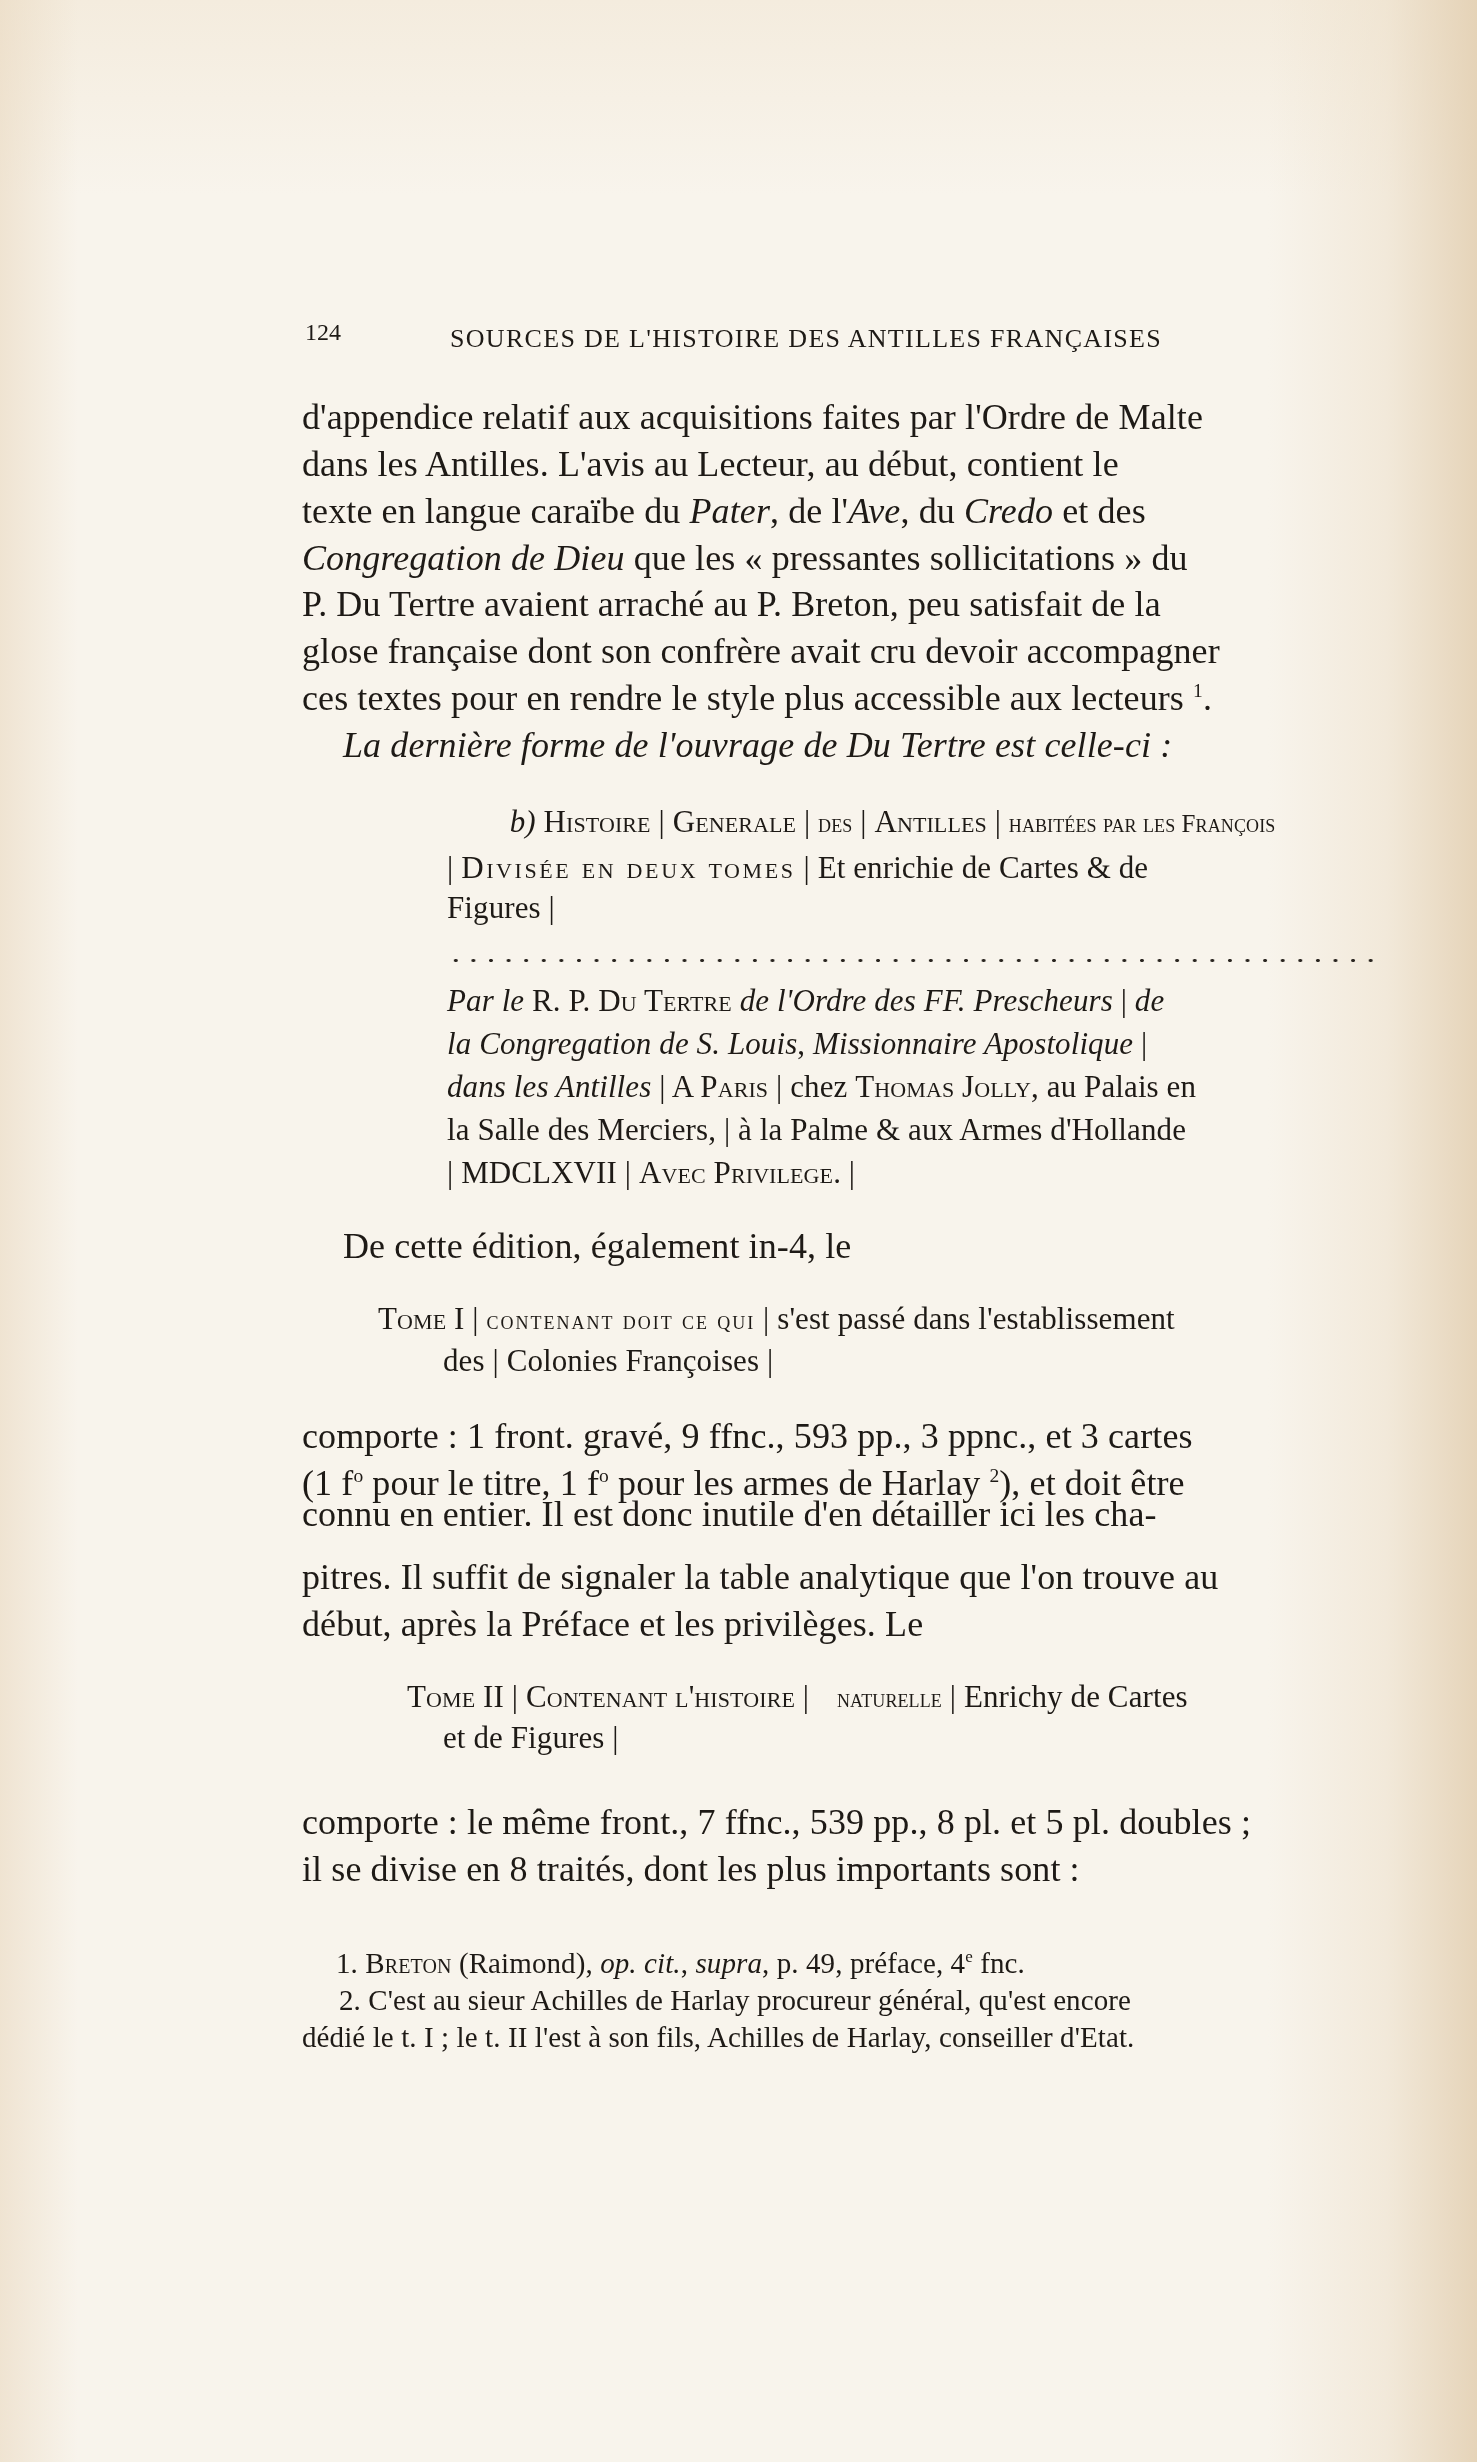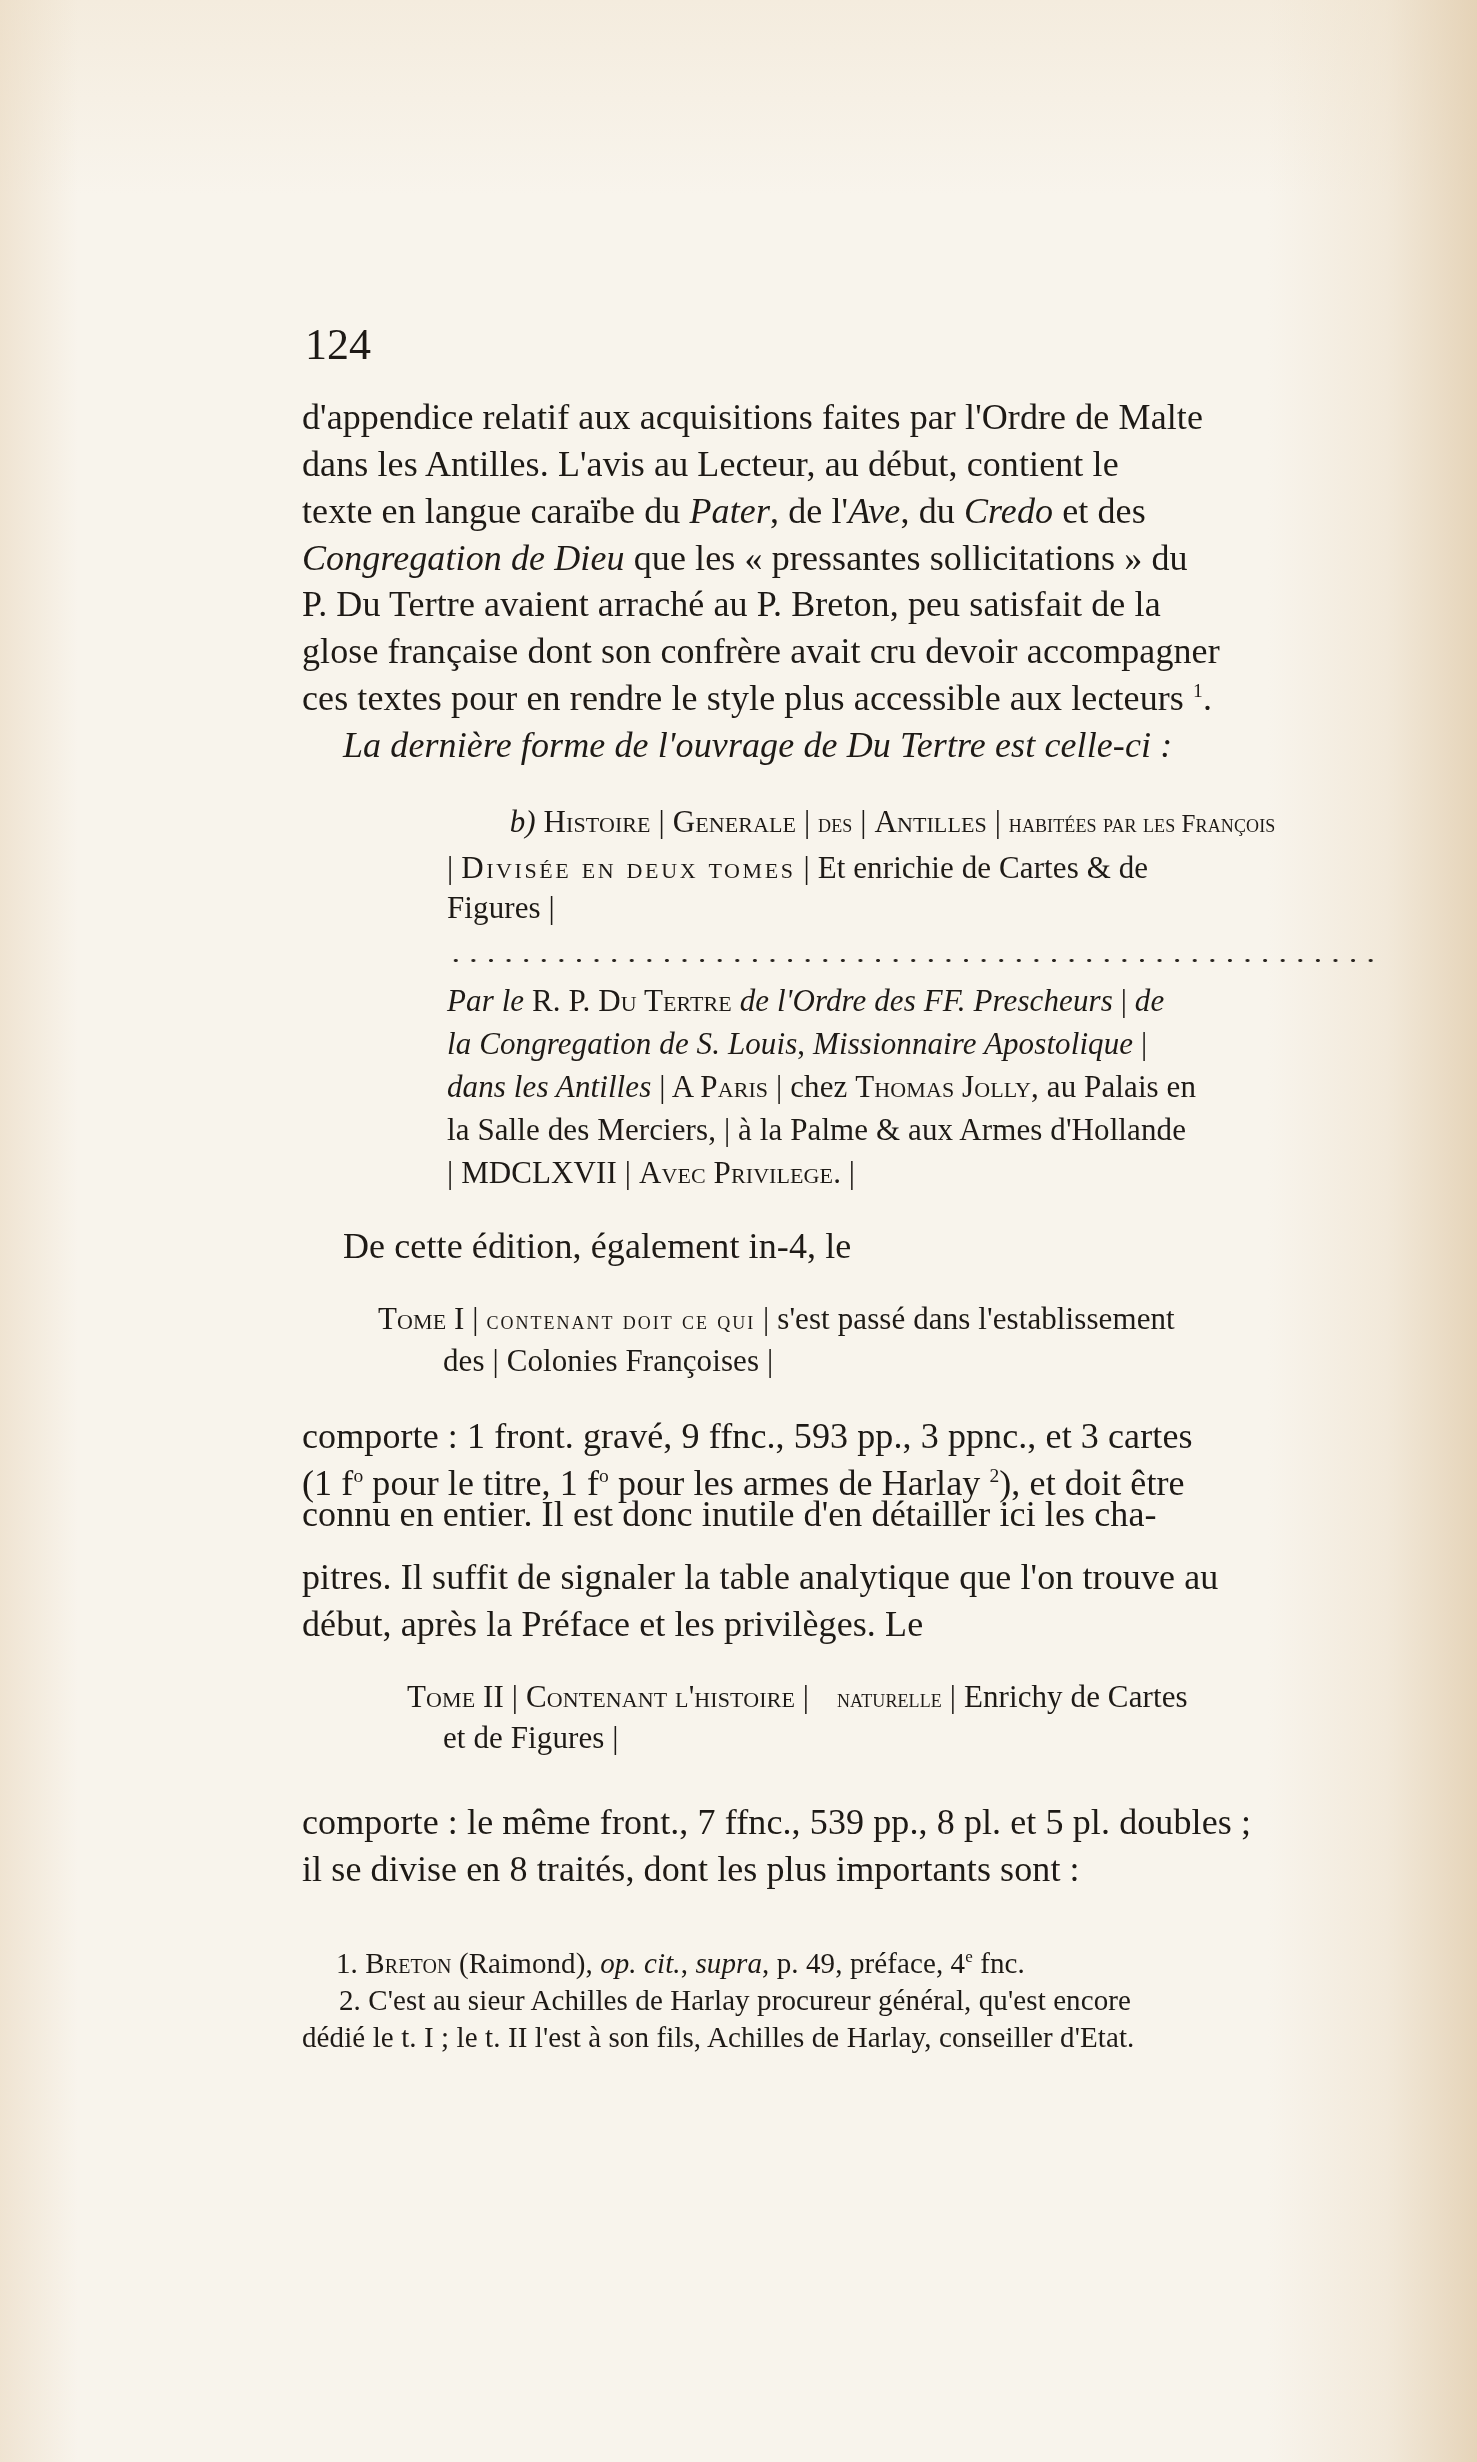--- a/index.html
+++ b/index.html
@@ -41,21 +41,21 @@
     position: absolute;
     top: 319px;
     left: 305px;
     width: 925px;
     height: 39px;
   }
   .page-number {
     position: absolute;
     left: 0;
     top: 0;
-    font-size: 44px;
+    font-size: 24px;
   }
   .running-title {
     position: absolute;
     left: 145px;
     top: 5.2px;
     font-size: 26px;
     letter-spacing: 1.3px;
     text-transform: uppercase;
   }
   .body-line { left: 302px; width: 1086px; }
@@ -72,20 +72,21 @@
     background-repeat: repeat-x;
   }
 </style>
 </head>
 <body>
 
 <div class="page-bg"></div>
 
 <div class="running-head">
   <span class="page-number">124</span>
+  <span class="running-title">Sources de l'histoire des Antilles françaises</span>
 </div>
 
 <div>
   <div class="line body-line" style="top:399px;">d'appendice relatif aux acquisitions faites par l'Ordre de Malte</div>
   <div class="line body-line" style="top:446px;">dans les Antilles. L'avis au Lecteur, au début, contient le</div>
   <div class="line body-line" style="top:493px;">
     <span>texte en langue caraïbe du </span><span class="it">Pater</span><span>, de l'</span><span class="it">Ave</span><span>, du </span><span class="it">Credo</span><span> et des</span>
   </div>
   <div class="line body-line" style="top:540px;">
     <span class="it">Congregation de Dieu</span><span> que les « pressantes sollicitations » du</span>

